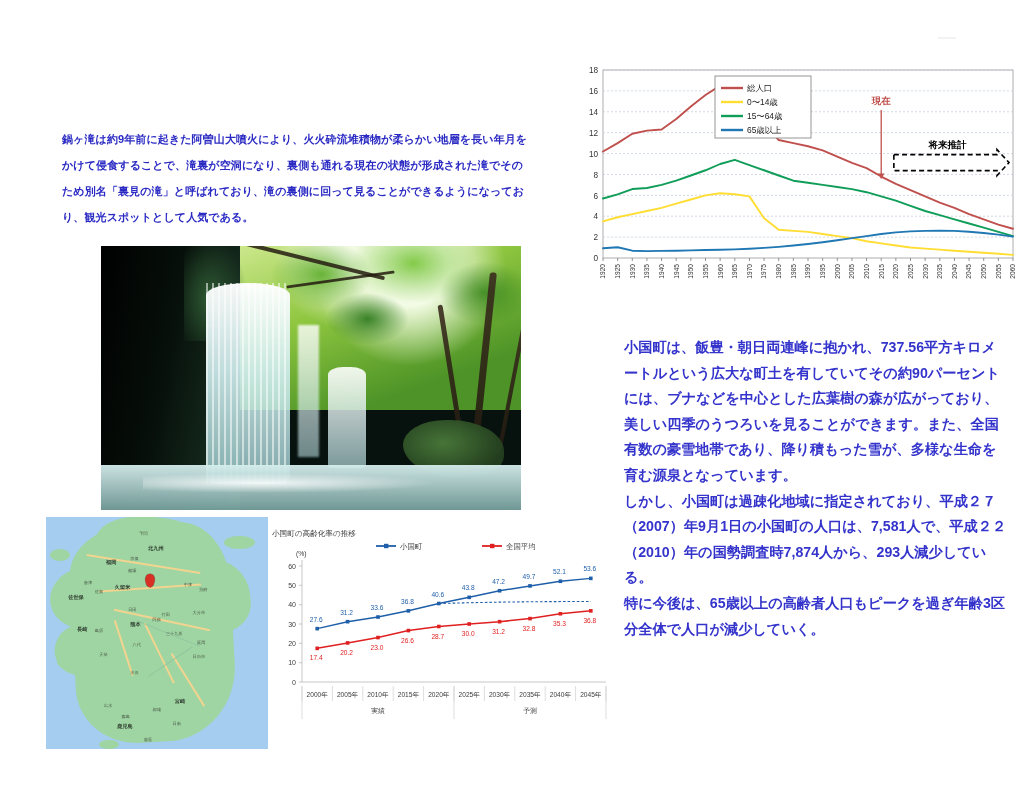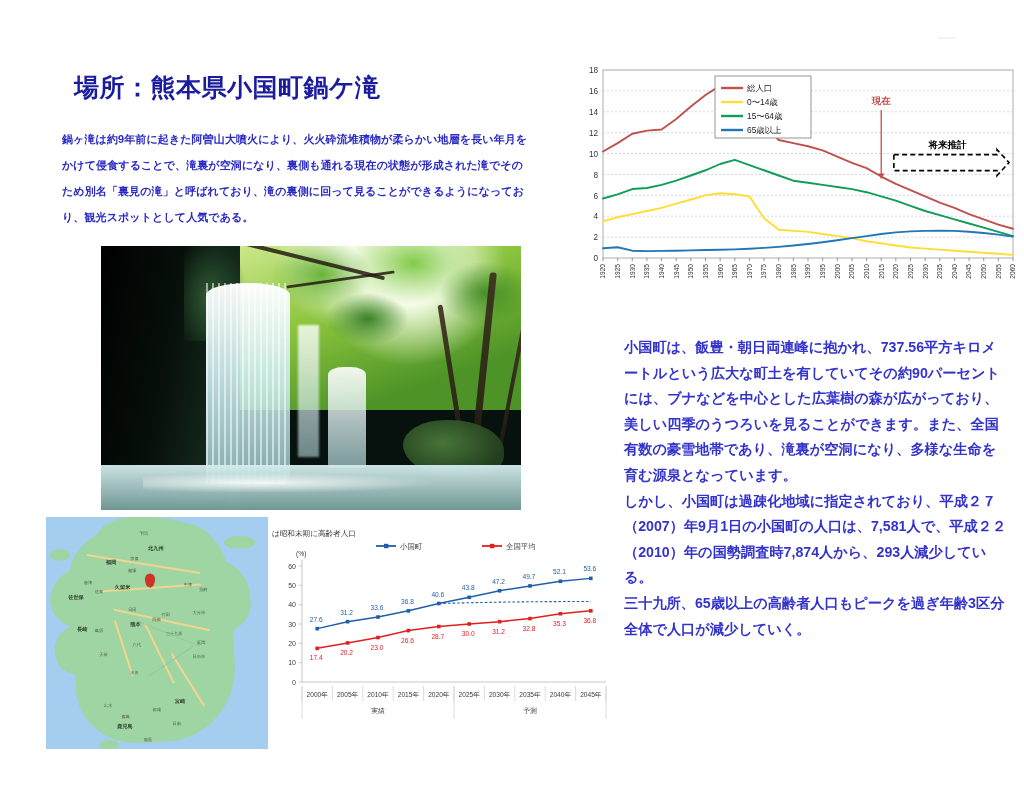--- a/index.html
+++ b/index.html
@@ -176,21 +176,20 @@
   }
 </style>
 </head>
 <body>
 
 <div class="slide">
 
   <div class="faint-artifact" style="left:938px;top:37px;width:18px;height:2px;"></div>
   <div class="faint-artifact" style="left:902px;top:72px;width:26px;height:3px;"></div>
 
-  <div id="page-title">場所：熊本県小国町鍋ケ滝</div>
 
   <div id="intro-paragraph">鍋ヶ滝は約9年前に起きた阿曽山大噴火により、火火砕流堆積物が柔らかい地層を長い年月をかけて侵食することで、滝裏が空洞になり、裏側も通れる現在の状態が形成された滝でそのため別名「裏見の滝」と呼ばれており、滝の裏側に回って見ることができるようになっており、観光スポットとして人気である。</div>
 
   <div id="waterfall-photo">
     <div class="wf-sky"></div>
     <div class="wf-canopy"></div>
     <div class="wf-branch"></div>
     <div class="wf-branch b"></div>
     <div class="wf-trunk"></div>
     <div class="wf-trunk b"></div>
@@ -350,21 +349,21 @@
       <line x1="146" y1="26" x2="168" y2="26" stroke="#c0504d" stroke-width="2.4"></line>
       <text x="172" y="29.2" font-size="8.4" fill="#222">総人口</text>
       <line x1="146" y1="40" x2="168" y2="40" stroke="#ffdd33" stroke-width="2.4"></line>
       <text x="172" y="43.2" font-size="8.4" fill="#222">0〜14歳</text>
       <line x1="146" y1="54" x2="168" y2="54" stroke="#0f9d58" stroke-width="2.4"></line>
       <text x="172" y="57.2" font-size="8.4" fill="#222">15〜64歳</text>
       <line x1="146" y1="68" x2="168" y2="68" stroke="#1f77b4" stroke-width="2.4"></line>
       <text x="172" y="71.2" font-size="8.4" fill="#222">65歳以上</text>
     </svg>
 
-  <div id="aging-chart-title">は昭和末期に高齢者人口</div>
+  <div id="aging-chart-title">小国町の高齢化率の推移</div>
   <svg id="aging-chart" viewBox="0 0 346 216" preserveAspectRatio="none">
       <line x1="34" y1="36" x2="34" y2="158" stroke="#b9b9b9" stroke-width="0.8"></line>
       <line x1="31" y1="158" x2="34" y2="158" stroke="#b9b9b9" stroke-width="0.8"></line>
       <text x="28" y="160.8" text-anchor="end" font-size="7" fill="#3c3c3c">0</text>
       <line x1="31" y1="138.66666666666666" x2="34" y2="138.66666666666666" stroke="#b9b9b9" stroke-width="0.8"></line>
       <text x="28" y="141.46666666666667" text-anchor="end" font-size="7" fill="#3c3c3c">10</text>
       <line x1="31" y1="119.33333333333334" x2="34" y2="119.33333333333334" stroke="#b9b9b9" stroke-width="0.8"></line>
       <text x="28" y="122.13333333333334" text-anchor="end" font-size="7" fill="#3c3c3c">20</text>
       <line x1="31" y1="100" x2="34" y2="100" stroke="#b9b9b9" stroke-width="0.8"></line>
       <text x="28" y="102.8" text-anchor="end" font-size="7" fill="#3c3c3c">30</text>
@@ -447,18 +446,18 @@
       <polyline points="170.8,79.50666666666667 201.2,78.73333333333333 231.6,78.15333333333335 262,77.76666666666667 292.4,77.57333333333332 322.8,77.57333333333332" fill="none" stroke="#1f5fa9" stroke-width="1.1" stroke-dasharray="2.6,2"></polyline>
       <line x1="108" y1="22" x2="128" y2="22" stroke="#1f5fa9" stroke-width="1.8"></line>
       <rect x="116" y="19.8" width="4.4" height="4.4" fill="#1f5fa9"></rect>
       <text x="132" y="25" font-size="7.4" fill="#3c3c3c">小国町</text>
       <line x1="214" y1="22" x2="234" y2="22" stroke="#e02020" stroke-width="1.8"></line>
       <rect x="222" y="19.8" width="4.4" height="4.4" fill="#e02020"></rect>
       <text x="238" y="25" font-size="7.4" fill="#3c3c3c">全国平均</text>
     </svg>
 
   <div id="region-description">
-    <p>小国町は、飯豊・朝日両連峰に抱かれ、737.56平方キロメートルという広大な町土を有していてその約90パーセントには、ブナなどを中心とした広葉樹の森が広がっており、美しい四季のうつろいを見ることができます。また、全国有数の豪雪地帯であり、滝裏が空洞になり、多様な生命を育む源泉となっています。</p>
+    <p>小国町は、飯豊・朝日両連峰に抱かれ、737.56平方キロメートルという広大な町土を有していてその約90パーセントには、ブナなどを中心とした広葉樹の森が広がっており、美しい四季のうつろいを見ることができます。また、全国有数の豪雪地帯であり、降り積もった雪が、多様な生命を育む源泉となっています。</p>
     <p>しかし、小国町は過疎化地域に指定されており、平成２７（2007）年9月1日の小国町の人口は、7,581人で、平成２２（2010）年の国勢調査時7,874人から、293人減少している。</p>
-    <p>三十九所、65歳以上の高齢者人口もピークを過ぎ年齢3区分全体で人口が減少していく。</p>
+    <p>特に今後は、65歳以上の高齢者人口もピークを過ぎ年齢3区分全体で人口が減少していく。</p>
   </div>
 
 </div>
 
 </body></html>

